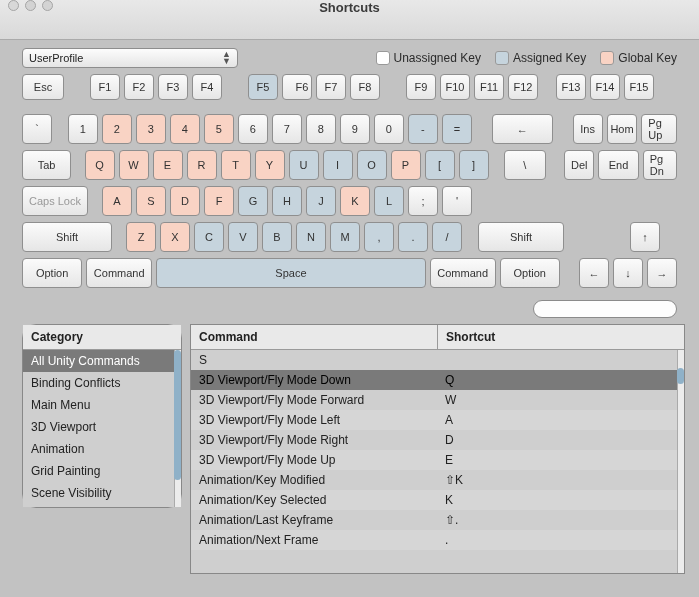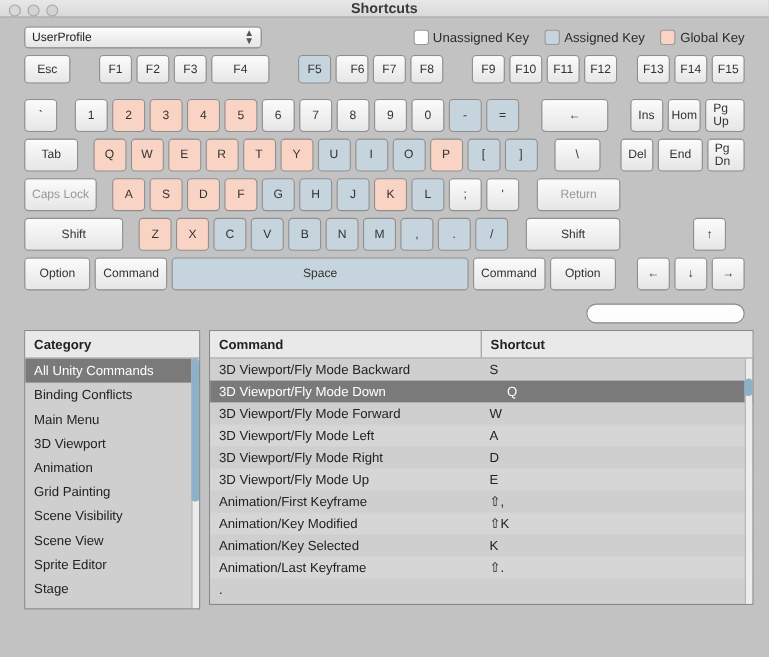--- a/index.html
+++ b/index.html
@@ -1,18 +1,18 @@
 <!DOCTYPE html>
 <html><head>
 <meta charset="utf-8">
 <style>
   * { box-sizing: border-box; margin: 0; padding: 0; font-family: Arial, Helvetica, sans-serif; }
   body { background:#c2c2c2; width:699px; height:597px; overflow:hidden; font-size:12px; color:#222; }
   
-  .titlebar { height:16px; background:linear-gradient(#e8e8e8,#d9d9d9); border-bottom:1px solid #aaa; display:flex; align-items:flex-end; padding:0 8px; position:relative;}
+  .titlebar { height:40px; background:linear-gradient(#e8e8e8,#d9d9d9); border-bottom:1px solid #aaa; display:flex; align-items:flex-start; padding:0 8px; position:relative;}
   .traffic { display:flex; gap:6px; }
   .tl { width:11px; height:11px; border-radius:50%; border:1px solid #a5a5a5; background:#d3d3d3;}
   .tl.close{background:#d8d8d8;}
   .titlebar .title { position:absolute; left:0; right:0; text-align:center; font-weight:bold; color:#3b3b3b; font-size:13px;}
   
   .toprow { display:flex; align-items:center; padding:8px 22px 4px 22px; gap:10px;}
   .dropdown { background:linear-gradient(#fcfcfc,#e5e5e5); border:1px solid #8d8d8d; border-radius:4px; height:20px; width:216px; display:flex; align-items:center; justify-content:space-between; padding:0 6px; font-size:11px;}
   .dropdown .arrows{font-size:9px; line-height:7px; color:#555; display:flex; flex-direction:column;}
   .legend { display:flex; gap:14px; margin-left:auto; align-items:center; font-size:12px; color:#2b2b2b;}
   .swatch{width:14px;height:14px;border-radius:3px;border:1px solid #999; display:inline-block; margin-right:4px; vertical-align:middle;}
@@ -29,34 +29,34 @@
   .key.global{background:#f9d3c4;}
   .key.dim{color:#999;}
   
   .searchrow{display:flex; justify-content:flex-end; padding:0 22px 6px 0;}
   .search{width:144px;height:18px;border:1px solid #8a8a8a;border-radius:10px;display:flex;align-items:center;padding:0 6px;background:#fdfdfd;}
   .search svg{width:11px;height:11px;fill:#777;margin-right:4px;}
   .search input{border:none;outline:none;background:transparent;font-size:11px;flex:1;}
   
   .lists{display:flex; gap:8px; padding:0 14px 14px 22px;}
   .panel{border:1px solid #888; background:#cfcfcf; display:flex; flex-direction:column;}
-  .catpanel{width:160px; height:254px;}
+  .catpanel{width:160px; height:184px;border-radius:14px;}
   .cmdpanel{flex:1; height:250px;}
   .panel-head{background:#e9e9e9; border-bottom:1px solid #9a9a9a; display:flex; font-weight:bold; font-size:12px;}
   .panel-head .col{padding:5px 8px;}
   .panel-body{flex:1; overflow:hidden; position:relative;}
   .cat-item{padding:4px 8px; font-size:12px; background:#cfcfcf; cursor:default;}
   .cat-item:nth-child(odd){background:#cfcfcf;}
   .cat-item.sel{background:#7a7a7a; color:#fff;}
   .cat-scroll{position:absolute; right:0; top:0; bottom:0; width:7px; background:#ececec; border-left:1px solid #aaa;}
   .cat-thumb{position:absolute; right:0; width:7px; background:#8fb1c8; border-radius:4px;}
   .cmd-row{display:flex; font-size:12px; padding:3px 8px;}
   .cmd-row:nth-child(odd){background:#cfcfcf;}
   .cmd-row:nth-child(even){background:#d6d6d6;}
-  .cmd-row.sel{background:#7a7a7a;color:#ffffff;gap:16px;}
+  .cmd-row.sel{background:#7a7a7a;color:#000000;}
   .cmd-c1{flex:0 0 246px;}
   .cmd-c2{flex:1;}
   .cmd-head-divider{border-left:1px solid #9a9a9a;}
 </style>
 </head>
 <body>
 
 <div class="titlebar">
   <div class="traffic">
     <div class="tl close"></div>
@@ -90,21 +90,21 @@
   </div>
 </div>
 
 <div class="kbwrap">
   <div class="kbrow" id="kb-row1">
       <div class="key" style="width: 42px;">Esc</div>
       <div style="width: 18px;"></div>
       <div class="key" style="width: 30px;">F1</div>
       <div class="key" style="width: 30px;">F2</div>
       <div class="key" style="width: 30px;">F3</div>
-      <div class="key" style="width: 53px;">F4</div>
+      <div class="key" style="width: 30px;">F4</div>
       <div style="width: 18px;"></div>
       <div class="key assigned" style="width: 30px;">F5</div>
       <div class="key" style="width: 30px; padding-left: 16px;">F6</div>
       <div class="key" style="width: 30px;">F7</div>
       <div class="key" style="width: 30px;">F8</div>
       <div style="width: 18px;"></div>
       <div class="key" style="width: 30px;">F9</div>
       <div class="key" style="width: 30px;">F10</div>
       <div class="key" style="width: 30px;">F11</div>
       <div class="key" style="width: 30px;">F12</div>
@@ -166,21 +166,20 @@
       <div class="key big global" style="width: 30px;">D</div>
       <div class="key big global" style="width: 30px;">F</div>
       <div class="key big assigned" style="width: 30px;">G</div>
       <div class="key big assigned" style="width: 30px;">H</div>
       <div class="key big assigned" style="width: 30px;">J</div>
       <div class="key big global" style="width: 30px;">K</div>
       <div class="key big assigned" style="width: 30px;">L</div>
       <div class="key big" style="width: 30px;">;</div>
       <div class="key big" style="width: 30px;">'</div>
       <div style="width: 8px;"></div>
-      <div class="key big dim" style="width: 76px;">Return</div>
     </div>
   <div class="kbrow" id="kb-row5">
       <div class="key big" style="width: 90px;">Shift</div>
       <div style="width: 6px;"></div>
       <div class="key big global" style="width: 30px;">Z</div>
       <div class="key big global" style="width: 30px;">X</div>
       <div class="key big assigned" style="width: 30px;">C</div>
       <div class="key big assigned" style="width: 30px;">V</div>
       <div class="key big assigned" style="width: 30px;">B</div>
       <div class="key big assigned" style="width: 30px;">N</div>
@@ -236,21 +235,20 @@
         </div>
     </div>
   </div>
   <div class="panel cmdpanel">
     <div class="panel-head">
       <div class="col" style="flex:0 0 246px">Command</div>
       <div class="col cmd-head-divider" style="flex:1">Shortcut</div>
     </div>
     <div class="panel-body" id="cmd-body">
       <div class="cmd-row">
-          <div class="cmd-c1">3D Viewport/Fly Mode Backward</div>
           <div class="cmd-c2">S</div>
         </div>
         <div class="cmd-row sel">
           <div class="cmd-c1">3D Viewport/Fly Mode Down</div>
           <div class="cmd-c2">Q</div>
         </div>
         <div class="cmd-row">
           <div class="cmd-c1">3D Viewport/Fly Mode Forward</div>
           <div class="cmd-c2">W</div>
         </div>
@@ -260,36 +258,33 @@
         </div>
         <div class="cmd-row">
           <div class="cmd-c1">3D Viewport/Fly Mode Right</div>
           <div class="cmd-c2">D</div>
         </div>
         <div class="cmd-row">
           <div class="cmd-c1">3D Viewport/Fly Mode Up</div>
           <div class="cmd-c2">E</div>
         </div>
         <div class="cmd-row">
-          <div class="cmd-c1">Animation/First Keyframe</div>
-          <div class="cmd-c2">⇧,</div>
-        </div>
-        <div class="cmd-row">
           <div class="cmd-c1">Animation/Key Modified</div>
           <div class="cmd-c2">⇧K</div>
         </div>
         <div class="cmd-row">
           <div class="cmd-c1">Animation/Key Selected</div>
           <div class="cmd-c2">K</div>
         </div>
         <div class="cmd-row">
           <div class="cmd-c1">Animation/Last Keyframe</div>
           <div class="cmd-c2">⇧.</div>
         </div>
         <div class="cmd-row">
+          <div class="cmd-c1">Animation/Next Frame</div>
           <div class="cmd-c2">.</div>
         </div>
         <div class="cat-scroll">
           <div class="cat-thumb" style="top:18px;height:16px"></div>
         </div>
     </div>
   </div>
 </div>
 
 </body></html>

